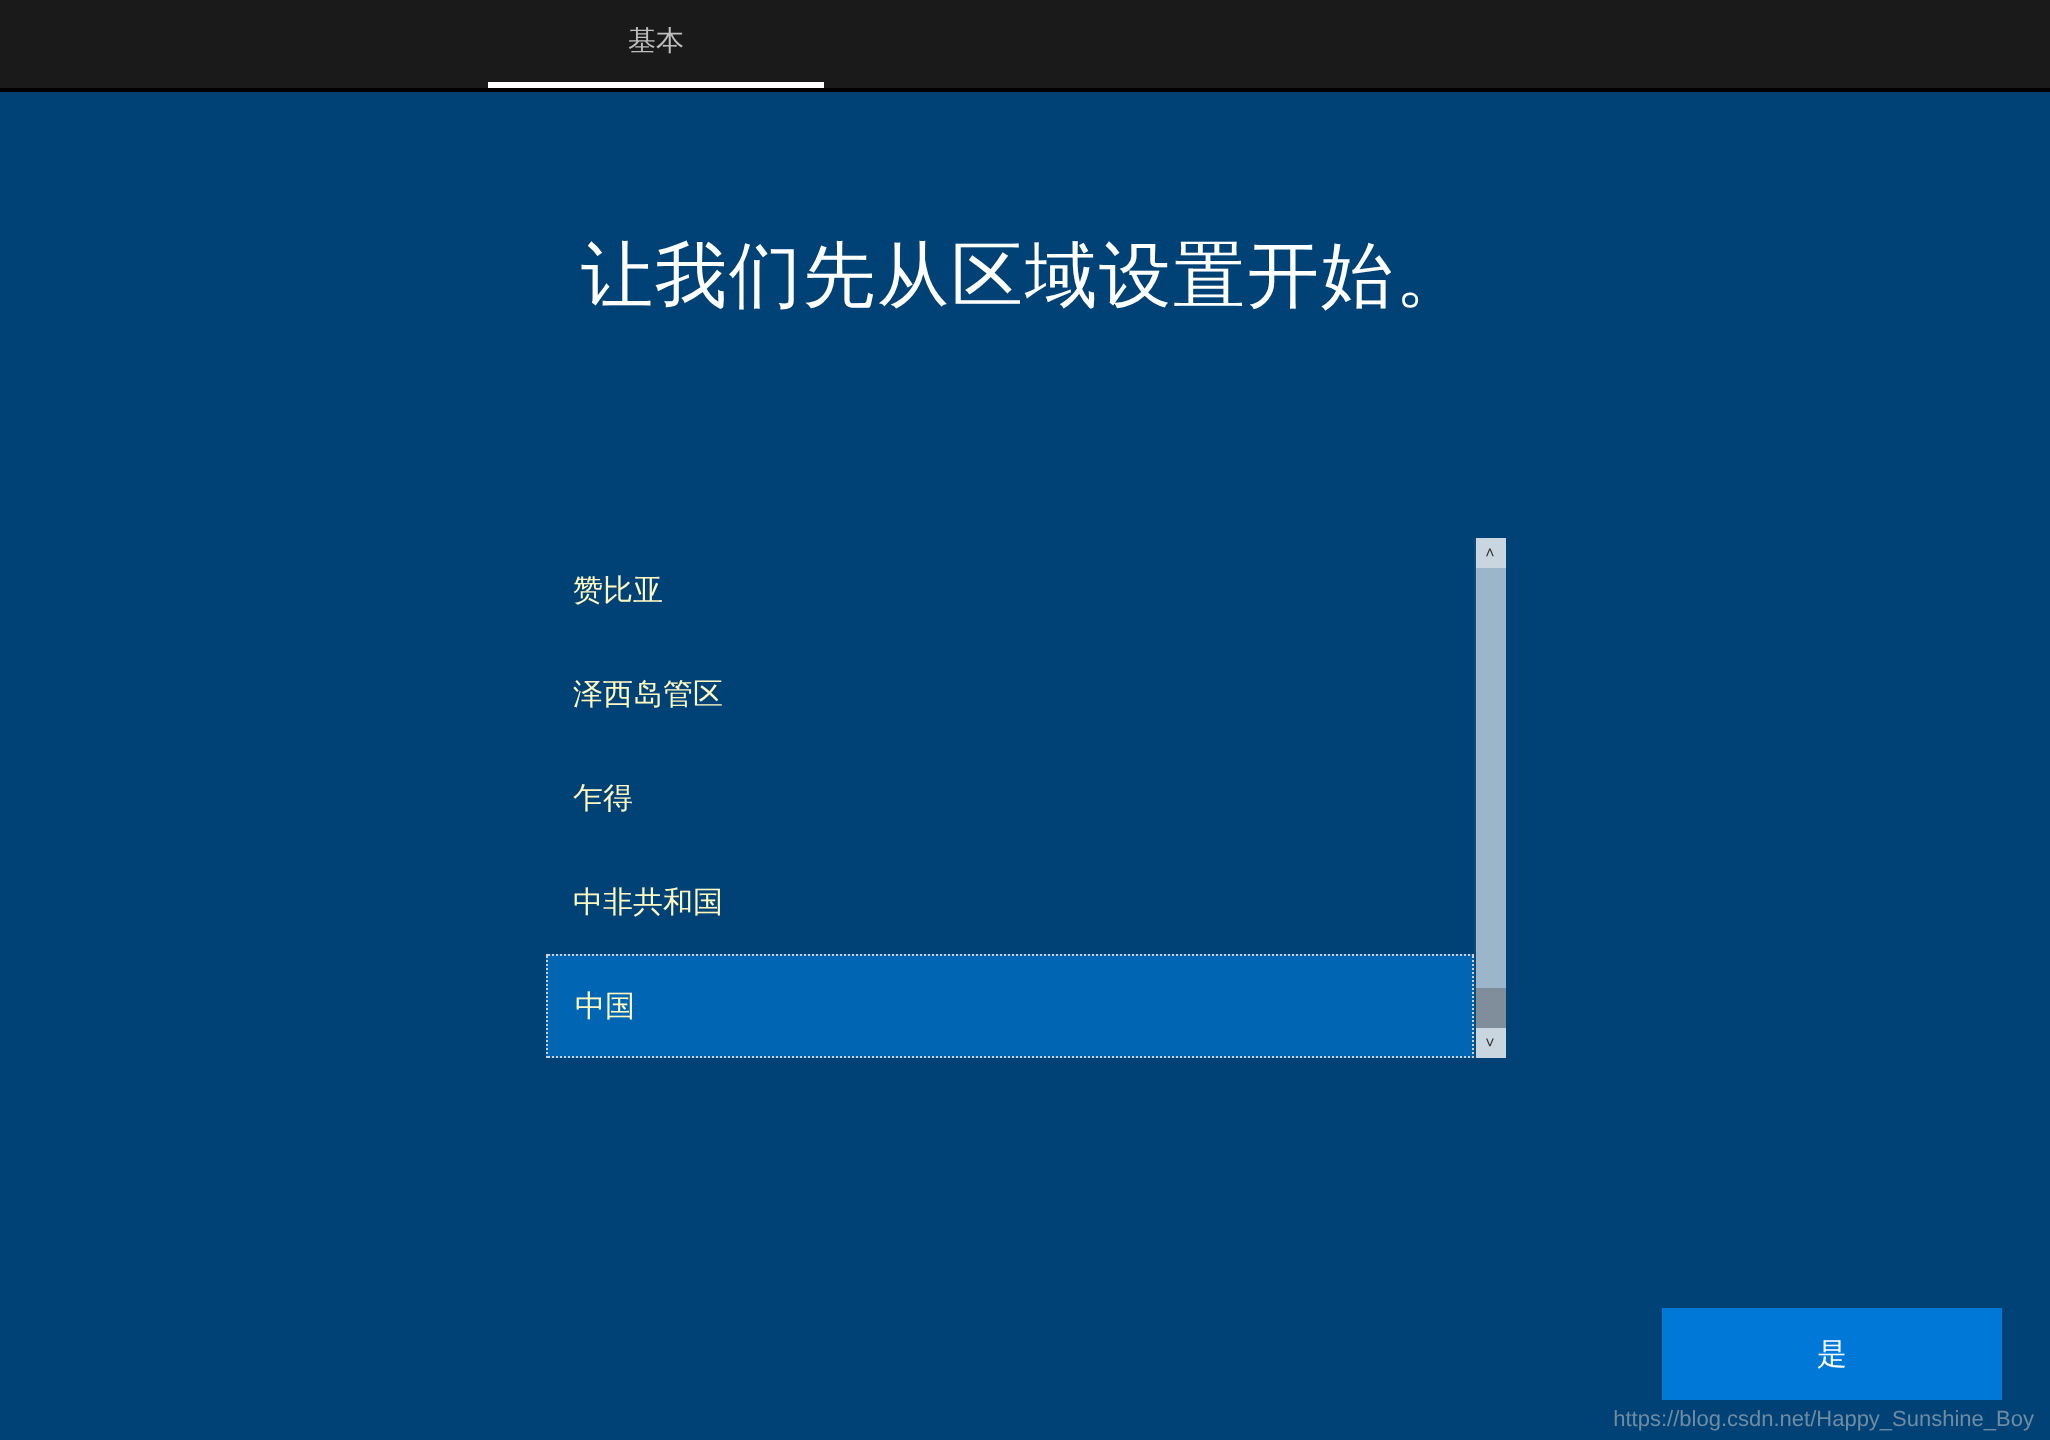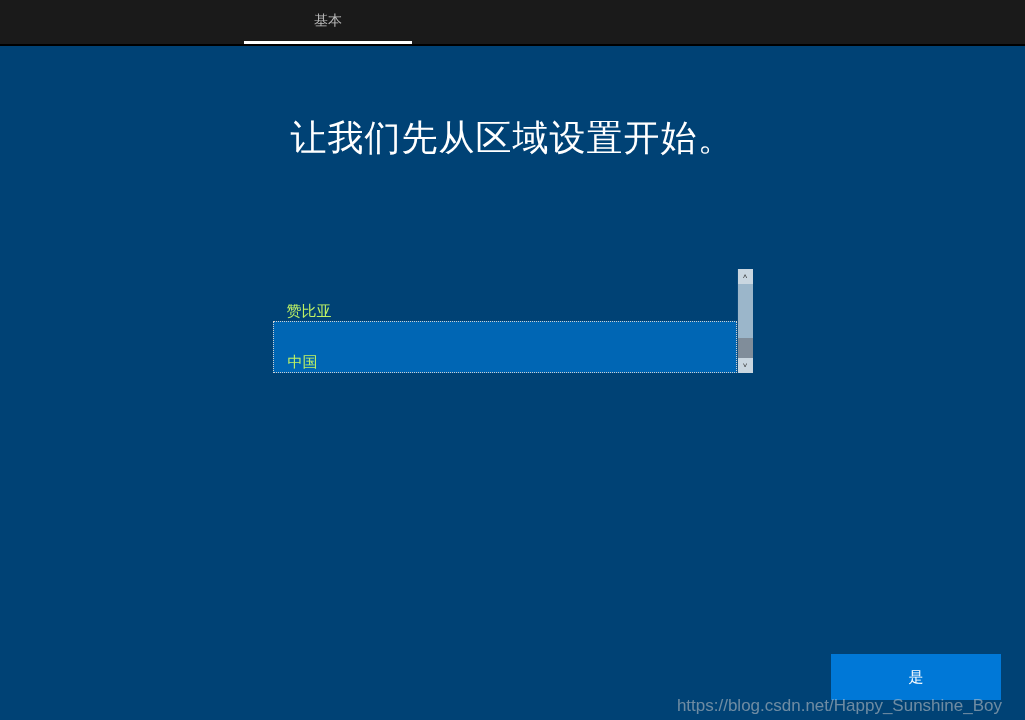--- a/index.html
+++ b/index.html
@@ -57,24 +57,24 @@
       display: flex;
       position: relative;
     }
     .list {
       flex: 1;
       border-right: 1px solid rgba(255,255,255,0.05);
     }
     .list-item {
       height: 52px;
       display: flex;
-      align-items: flex-end;
+      align-items: center;
       padding-left: 14px;
       font-size: 15px;
-      color: #bef264;
+      color: #fef9c3;
       cursor: pointer;
     }
     .list-item.selected {
       background: #0066b4;
       border: 1px dotted #d0d0d0;
       font-family: Liberation Mono, monospace;
     }
     .scrollbar {
       width: 15px;
       background: #4a7090;
@@ -115,43 +115,52 @@
       color: #ffffff;
       display: flex;
       align-items: center;
       justify-content: center;
       font-size: 15px;
       cursor: pointer;
       border: none;
     }
     .watermark {
       position: absolute;
-      right: 23px;
+      right: 8px;
       bottom: 4px;
-      font-size: 17px;
+      font-size: 11px;
       color: rgba(200,200,200,0.55);
       pointer-events: none;
     }
   </style>
 </head>
 <body>
 
 <div class="topbar">
   <div class="tab active">
     <span>基本</span>
   </div>
 </div>
 
 <div class="main">
   <h1 class="title">让我们先从区域设置开始。</h1>
 
   <div class="list-wrap">
     <div class="list" id="region-list">
         <div class="list-item">
           <span>赞比亚</span>
+        </div>
+        <div class="list-item">
+          <span>泽西岛管区</span>
+        </div>
+        <div class="list-item">
+          <span>乍得</span>
+        </div>
+        <div class="list-item">
+          <span>中非共和国</span>
         </div>
         <div class="list-item selected">
           <span>中国</span>
         </div>
       </div>
     <div class="scrollbar">
       <div class="scroll-arrow">˄</div>
       <div class="scroll-track">
         <div class="scroll-thumb"></div>
       </div>

